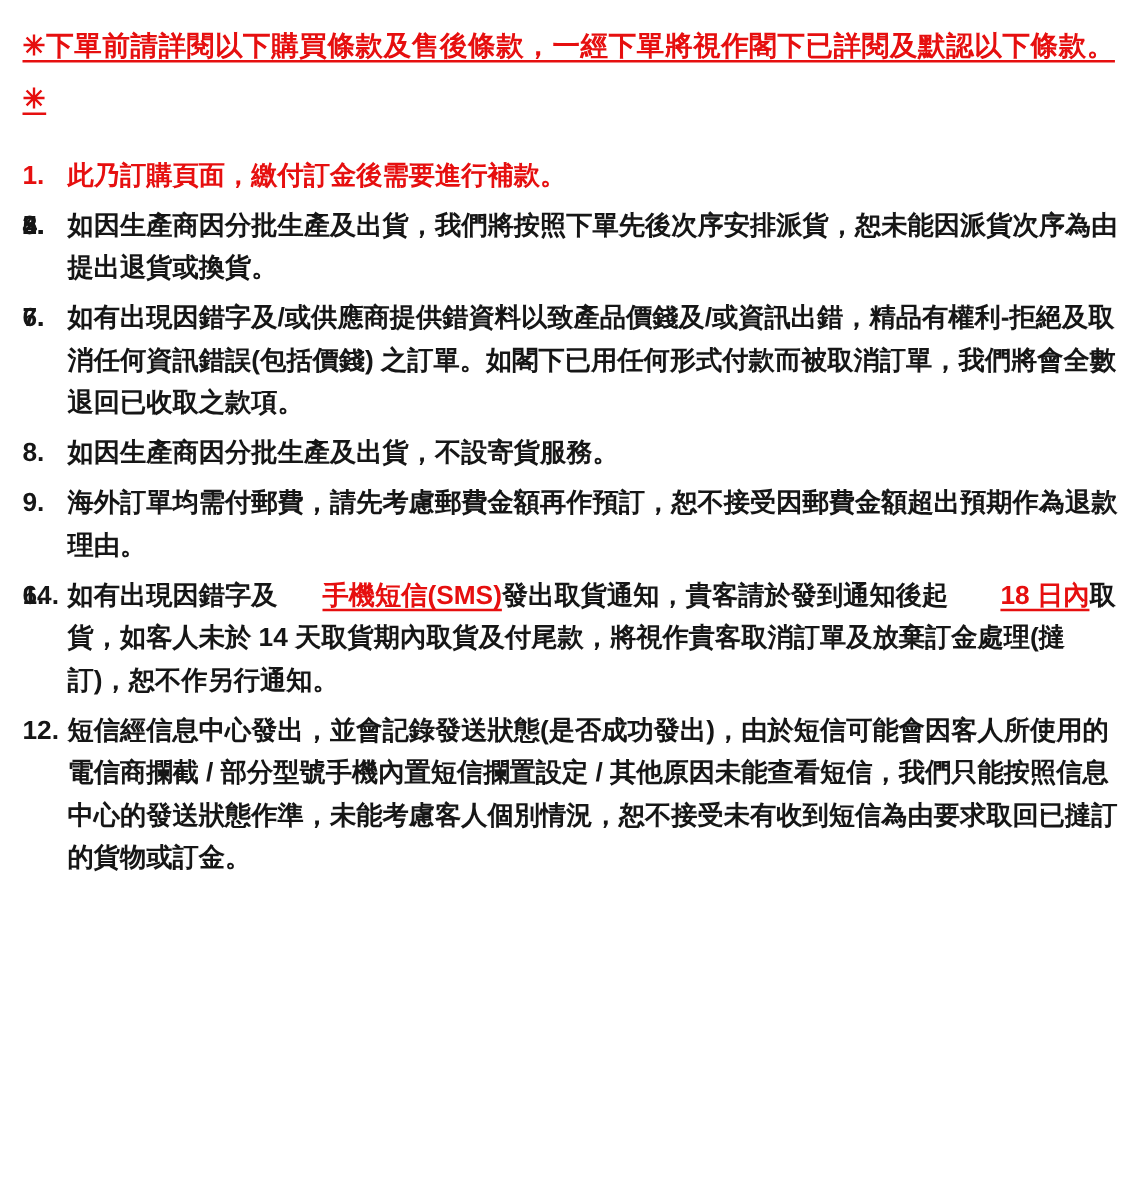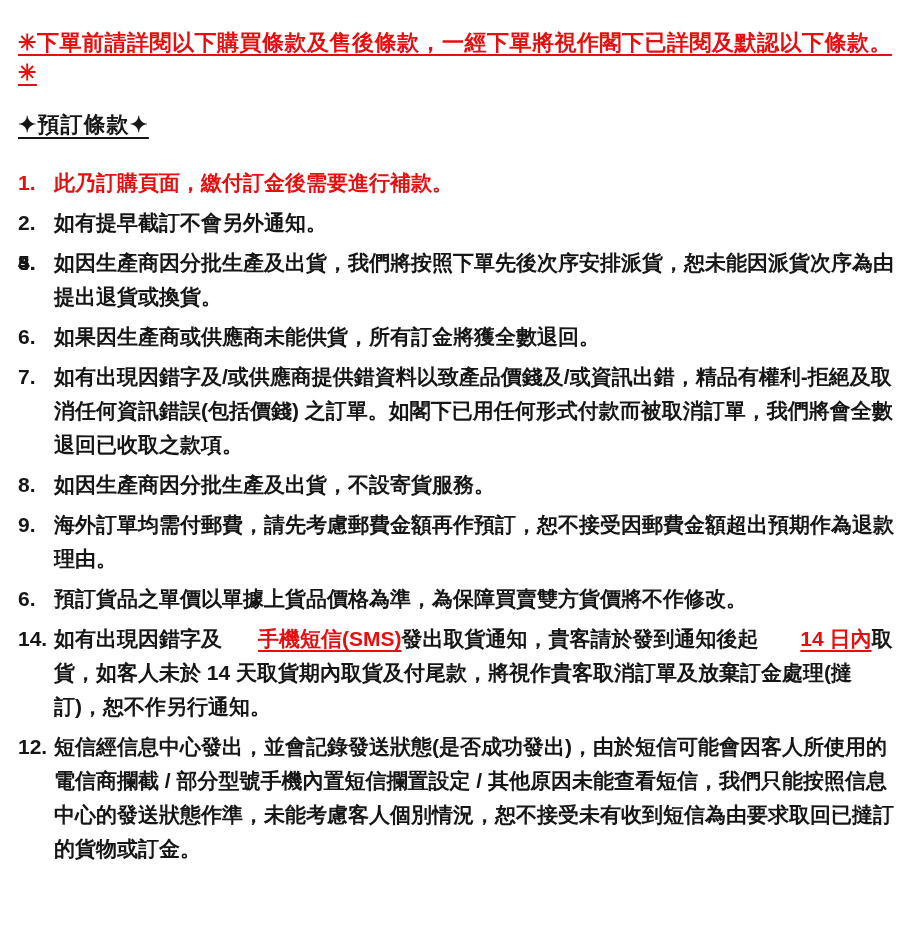--- a/index.html
+++ b/index.html
@@ -13,24 +13,24 @@
     width:913px;
     font-family:"Liberation Sans", sans-serif;
     font-weight:bold;
     color:var(--ink);
     -webkit-font-smoothing:antialiased;
   }
   .page{padding:12px 14px 8px 8px;}
   .header-notice{
     color:var(--red);
     font-size:22px;
-    line-height:30px;
+    line-height:42px;
     text-decoration:underline;
     text-underline-offset:4px;
-    margin:16px 0 24px 10px;
+    margin:4px 0 24px 10px;
     letter-spacing:0.5px;
   }
   .section-title{
     font-size:22px;
     line-height:26px;
     text-decoration:underline;
     text-underline-offset:5px;
     margin:0 0 28px 10px;
     letter-spacing:1px;
   }
@@ -59,63 +59,59 @@
     text-underline-offset:4px;
     margin-left:36px;
   }
 </style>
 </head>
 <body>
 
 <div class="page">
   <div class="header-notice">✳下單前請詳閱以下購買條款及售後條款，一經下單將視作閣下已詳閱及默認以下條款。✳</div>
 
-  <div class="section-title">✦預訂條款✦</div>
 
   <ol class="terms">
       <li class="term-item item-red">
     <span class="term-number">1.</span>
     <span class="term-body"><span class="seg-normal">此乃訂購頁面，繳付訂金後需要進行補款。</span></span>
   </li>
       <li class="term-item">
     <span class="term-number">2.</span>
-    <span class="term-body"><span class="seg-normal">如有提早截訂不會另外通知。</span></span>
   </li>
       <li class="term-item">
     <span class="term-number">3.</span>
   </li>
       <li class="term-item">
     <span class="term-number">4.</span>
   </li>
       <li class="term-item">
     <span class="term-number">5.</span>
     <span class="term-body"><span class="seg-normal">如因生產商因分批生產及出貨，我們將按照下單先後次序安排派貨，恕未能因派貨次序為由提出退貨或換貨。</span></span>
   </li>
       <li class="term-item">
     <span class="term-number">6.</span>
-    <span class="term-body"><span class="seg-normal">如果因生產商或供應商未能供貨，所有訂金將獲全數退回。</span></span>
   </li>
       <li class="term-item">
     <span class="term-number">7.</span>
     <span class="term-body"><span class="seg-normal">如有出現因錯字及/或供應商提供錯資料以致產品價錢及/或資訊出錯，精品有權利-拒絕及取消任何資訊錯誤(包括價錢) 之訂單。如閣下已用任何形式付款而被取消訂單，我們將會全數退回已收取之款項。</span></span>
   </li>
       <li class="term-item">
     <span class="term-number">8.</span>
     <span class="term-body"><span class="seg-normal">如因生產商因分批生產及出貨，不設寄貨服務。</span></span>
   </li>
       <li class="term-item">
     <span class="term-number">9.</span>
     <span class="term-body"><span class="seg-normal">海外訂單均需付郵費，請先考慮郵費金額再作預訂，恕不接受因郵費金額超出預期作為退款理由。</span></span>
   </li>
       <li class="term-item">
     <span class="term-number">6.</span>
-    <span class="term-body"><span class="seg-normal">預訂貨品之單價以單據上貨品價格為準，為保障買賣雙方貨價將不作修改。</span></span>
   </li>
       <li class="term-item">
     <span class="term-number">14.</span>
-    <span class="term-body"><span class="seg-normal">如有出現因錯字及</span><span class="seg-red-underline">手機短信(SMS)</span><span class="seg-normal">發出取貨通知，貴客請於發到通知後起 </span><span class="seg-red-underline">14 日內</span><span class="seg-normal">取貨，如客人未於 14 天取貨期內取貨及付尾款，將視作貴客取消訂單及放棄訂金處理(撻訂)，恕不作另行通知。</span></span>
+    <span class="term-body"><span class="seg-normal">如有出現因錯字及</span><span class="seg-red-underline">手機短信(SMS)</span><span class="seg-normal">發出取貨通知，貴客請於發到通知後起 </span><span class="seg-red-underline">18 日內</span><span class="seg-normal">取貨，如客人未於 14 天取貨期內取貨及付尾款，將視作貴客取消訂單及放棄訂金處理(撻訂)，恕不作另行通知。</span></span>
   </li>
       <li class="term-item">
     <span class="term-number">12.</span>
     <span class="term-body"><span class="seg-normal">短信經信息中心發出，並會記錄發送狀態(是否成功發出)，由於短信可能會因客人所使用的電信商攔截 / 部分型號手機內置短信攔置設定 / 其他原因未能查看短信，我們只能按照信息中心的發送狀態作準，未能考慮客人個別情況，恕不接受未有收到短信為由要求取回已撻訂的貨物或訂金。</span></span>
   </li>
     </ol>
 </div>
 
 </body></html>

